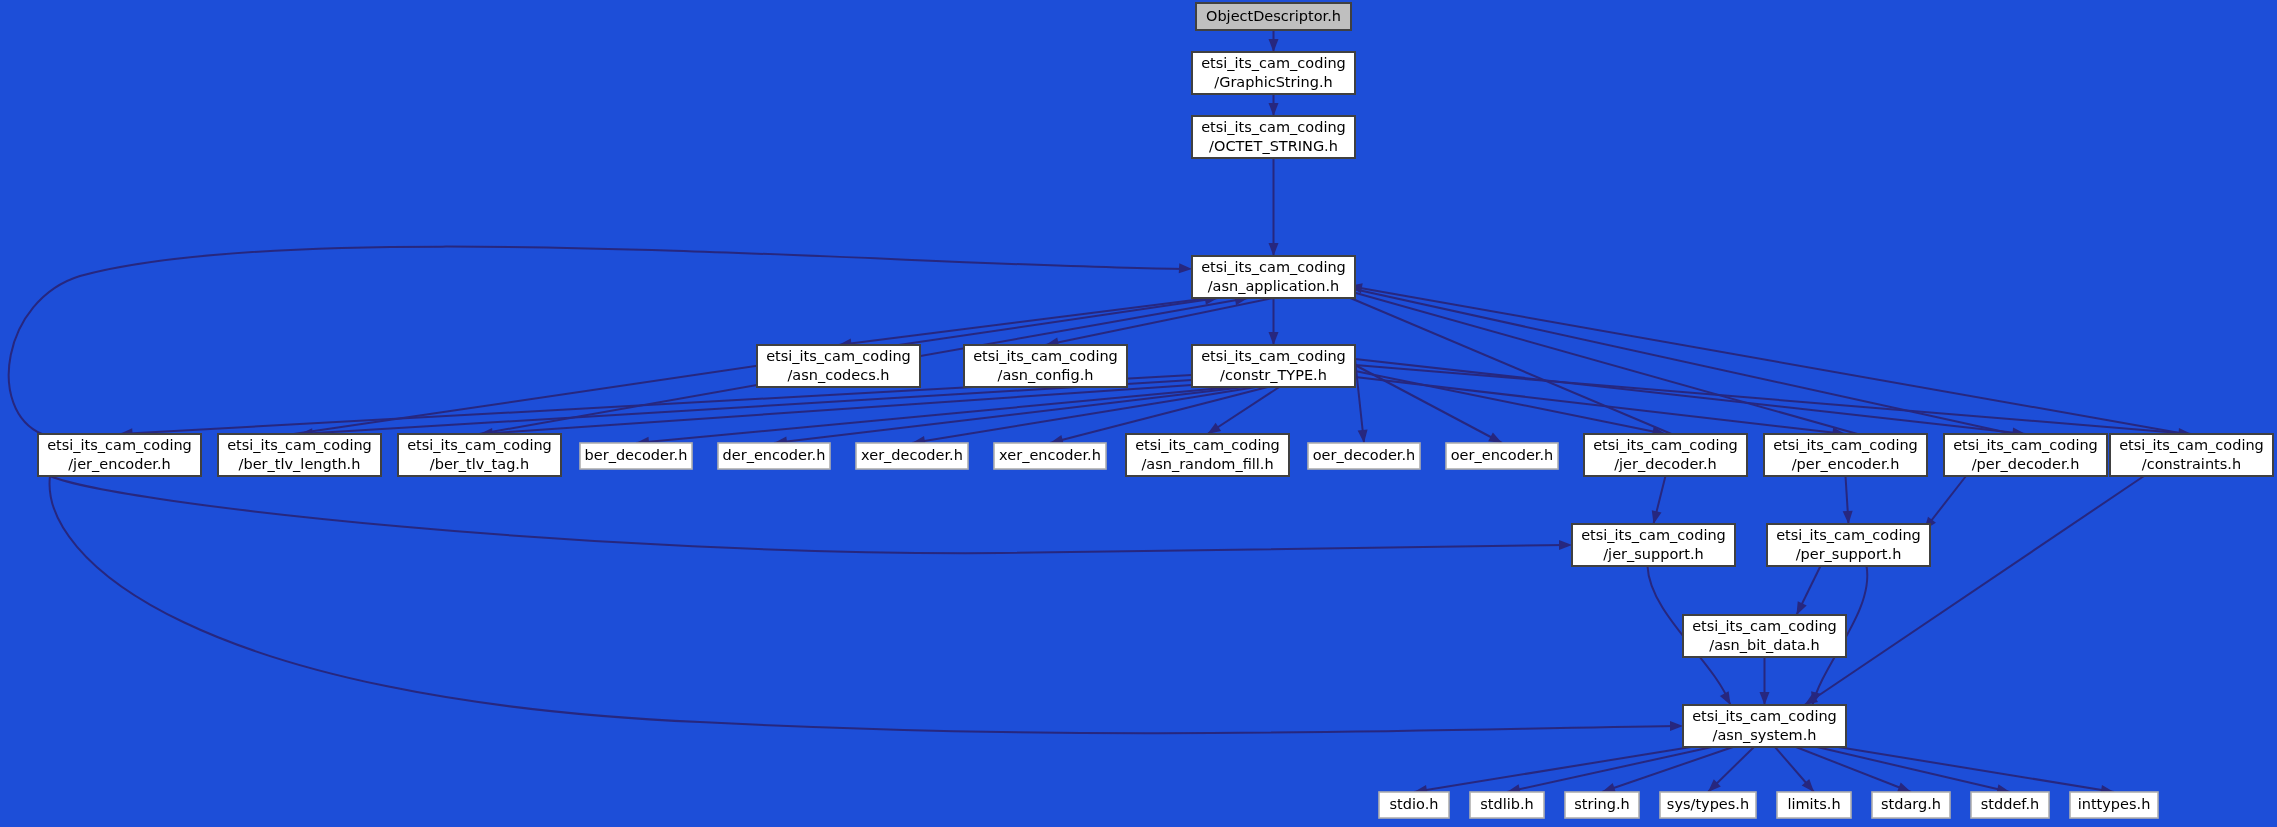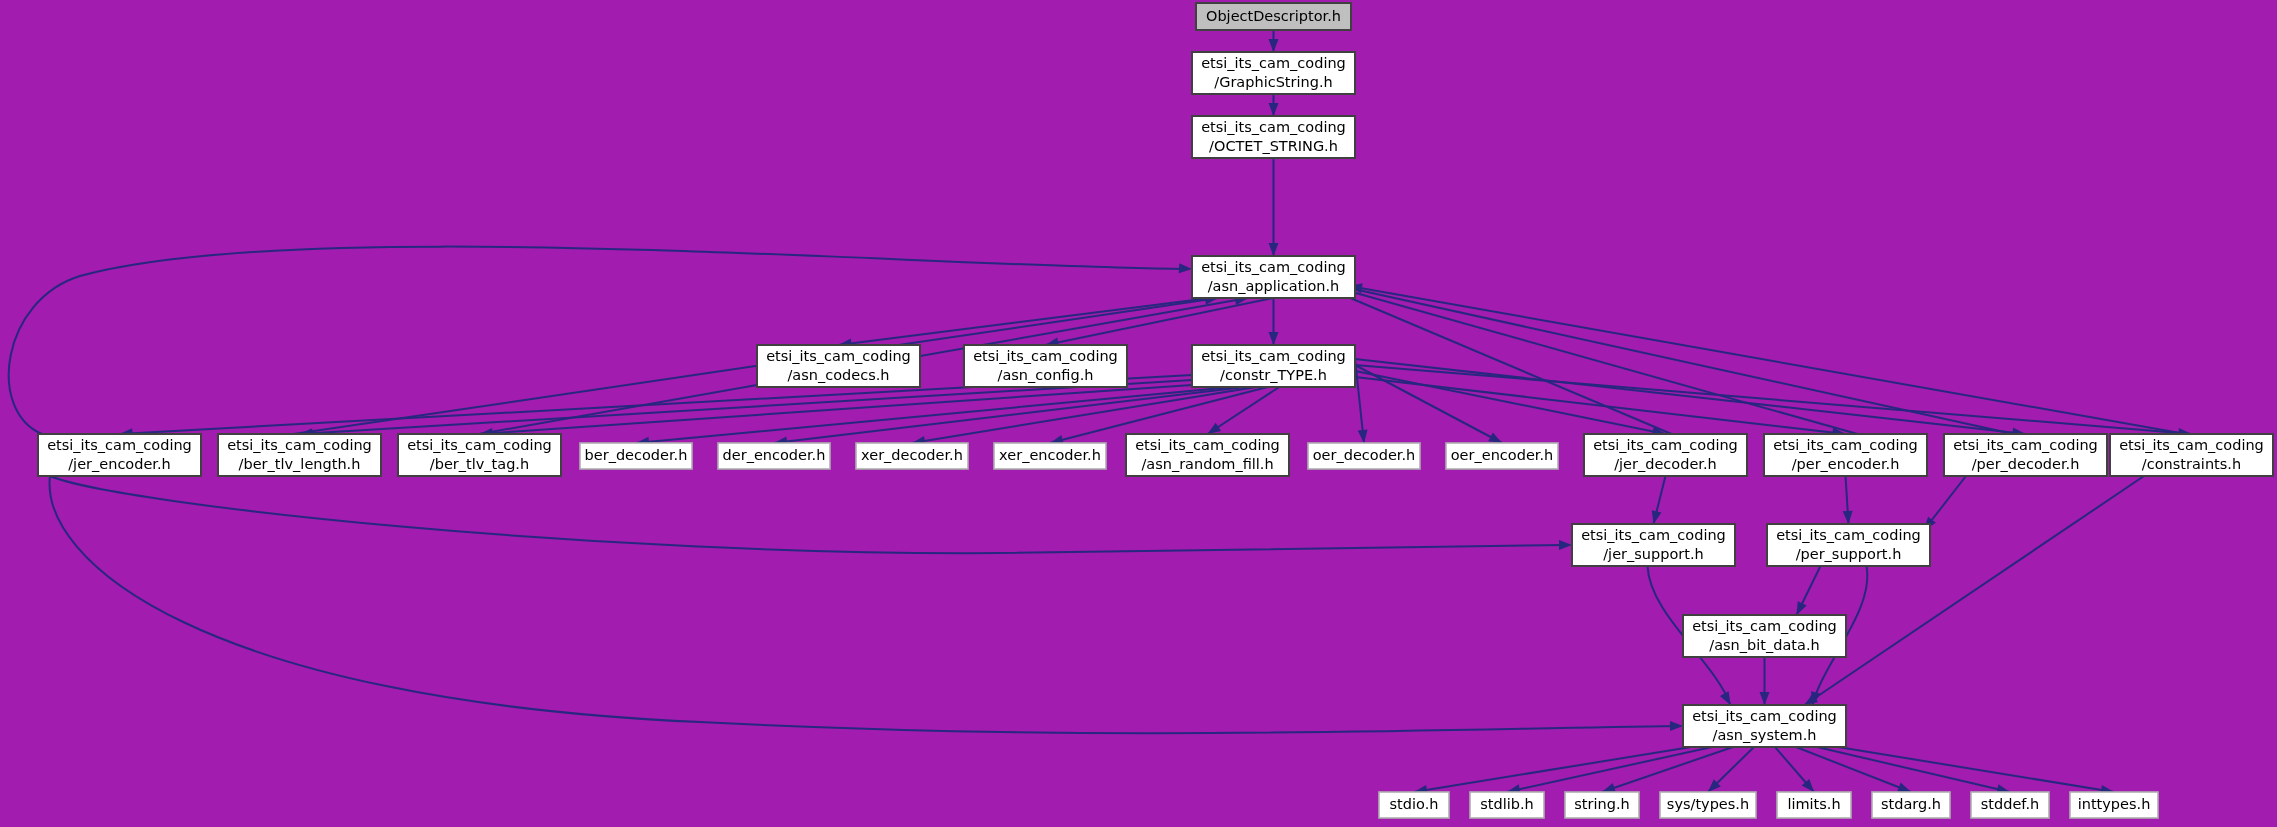--- a/index.html
+++ b/index.html
@@ -1,17 +1,17 @@
 <!DOCTYPE html>
 <html><head>
 <meta charset="utf-8">
 <style>
   html,body{margin:0;padding:0;background:#ffffff;}
   body{font-family:"DejaVu Sans", sans-serif;}
-  #graph-root{position:relative;width:2277px;height:827px;background:#a21caf;overflow:hidden;}
+  #graph-root{position:relative;width:2277px;height:827px;background:#1d4ed8;overflow:hidden;}
   svg#depgraph{display:block;width:2277px;height:827px;}
   .edge{fill:none;stroke:#27277f;stroke-width:2;}
   .arrow{fill:#27277f;stroke:none;}
   .node-box{stroke:#404040;stroke-width:2;fill:#ffffff;}
   .node-box.root{fill:#bfbfbf;stroke:#404040;stroke-width:2;}
   .node-box.plain{stroke:#b0b0b0;stroke-width:1.6;fill:#ffffff;}
   .node-label{font-family:"DejaVu Sans", sans-serif;font-size:14.5px;fill:#000000;text-anchor:middle;dominant-baseline:middle;}
 </style>
 </head>
 <body>

